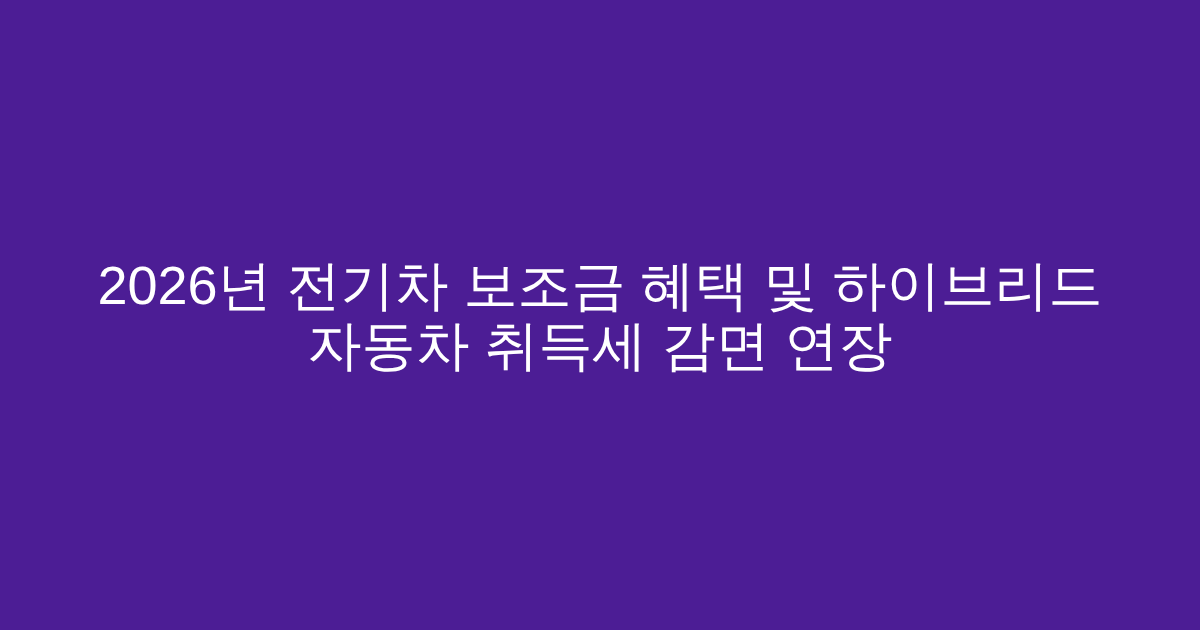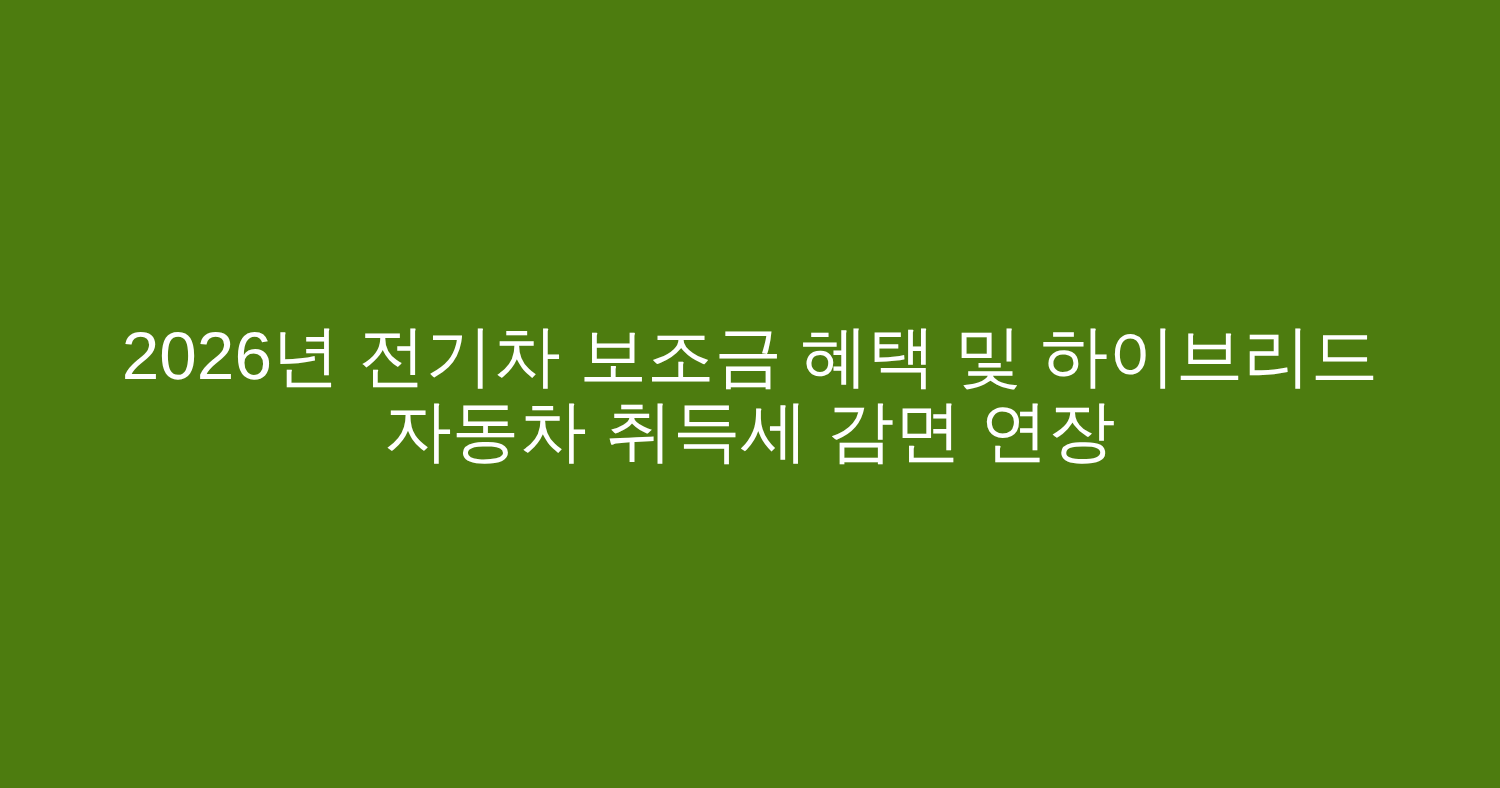--- a/index.html
+++ b/index.html
@@ -49,20 +49,20 @@
     text-align: center;
     word-break: keep-all;
     white-space: pre-line;
     max-width: 1050px;
     text-rendering: optimizeLegibility;
   }
 </style>
 </head>
 <body>
 
-<div class="og-card" style="background-color: #4d7c0f;">
+<div class="og-card" style="background-color: #4c1d95;">
 
   <div class="card-inner">
 
     <h1 class="card-title" style="color: rgb(255, 255, 255);">2026년 전기차 보조금 혜택 및 하이브리드 자동차 취득세 감면 연장</h1>
 
   </div>
 </div>
 
 </body></html>

